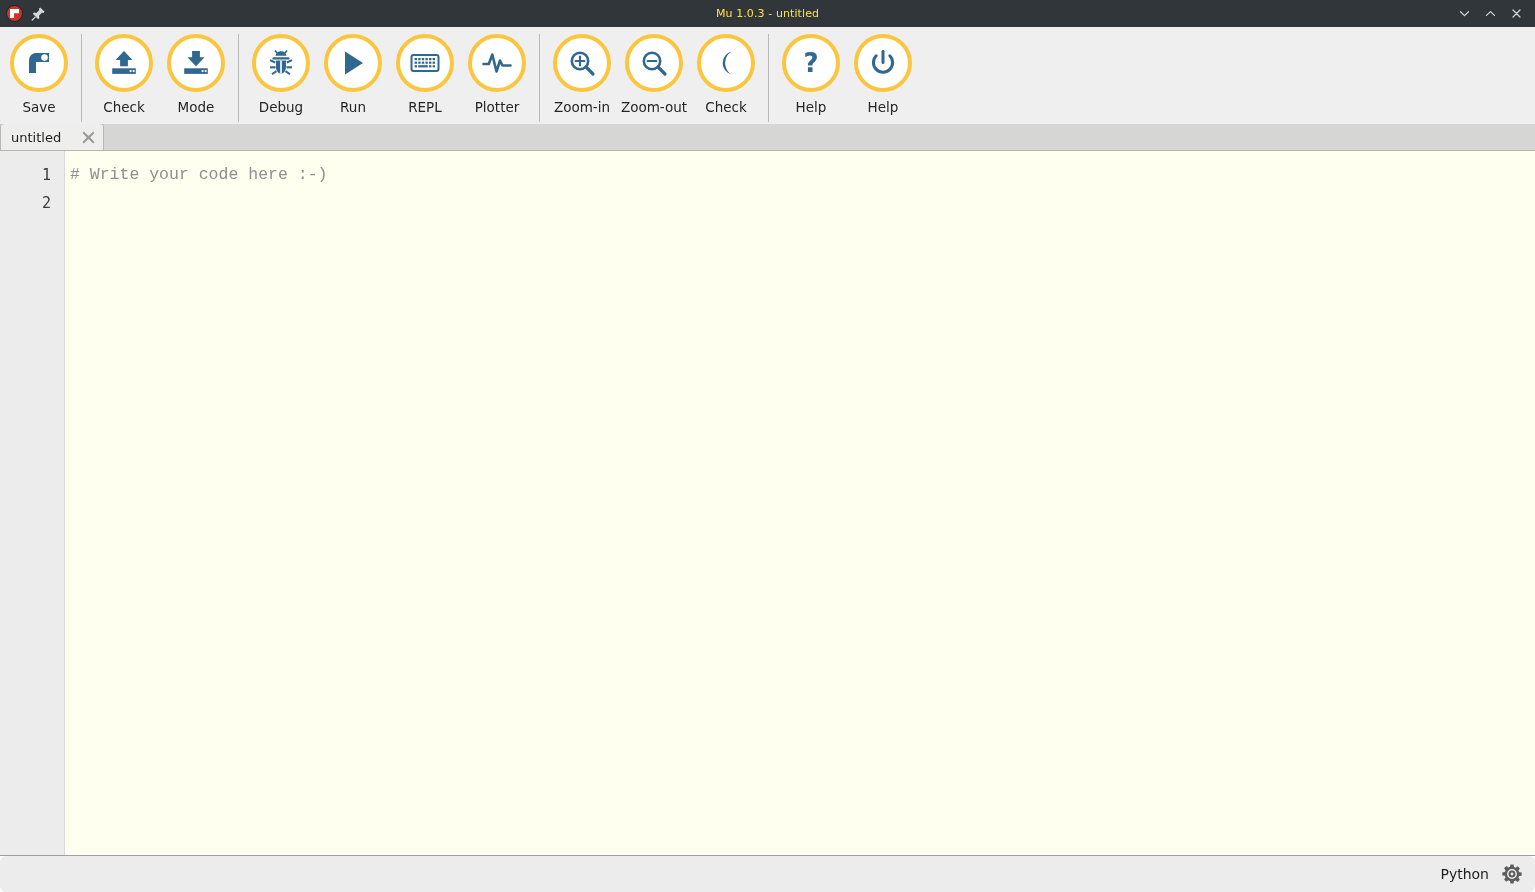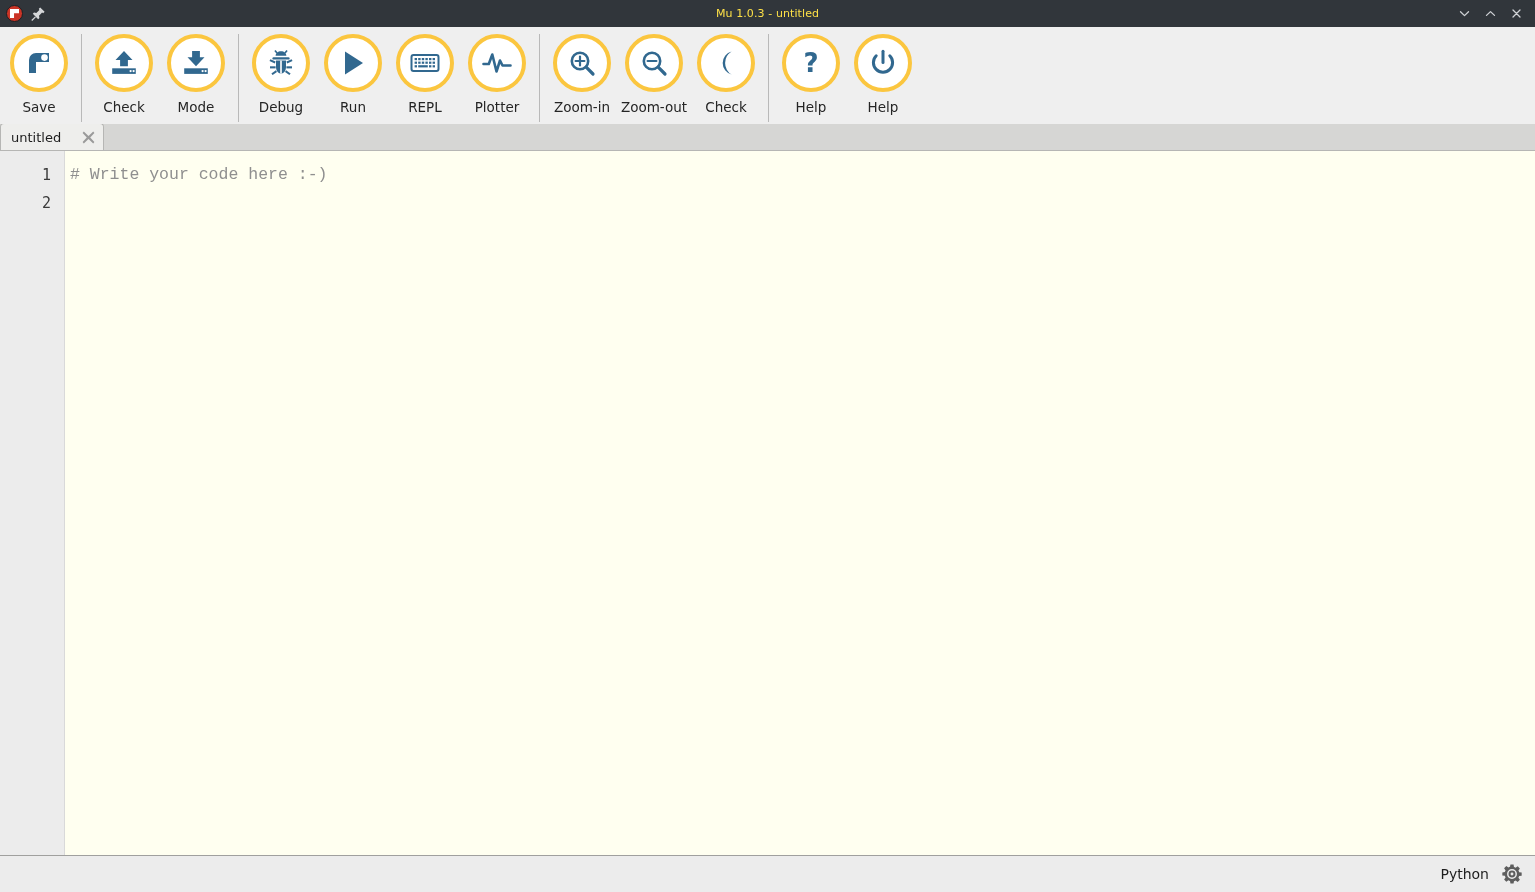--- a/index.html
+++ b/index.html
@@ -144,20 +144,21 @@
   .code .cl { height: 28px; line-height: 28px; white-space: pre; }
 
   
   .statusbar {
     height: 36px; min-height: 36px;
     background: #ececec;
     display: flex; align-items: center;
     justify-content: flex-end;
     padding-right: 12px;
     gap: 12px;
+    border-radius: 6px;
   }
   .status-mode { font-size: 14px; color: #1d1d1d; }
   .gear-icon { width: 22px; height: 22px; display: block; }
 </style>
 </head>
 <body>
 
 <div id="app">
 
   <div class="titlebar">

